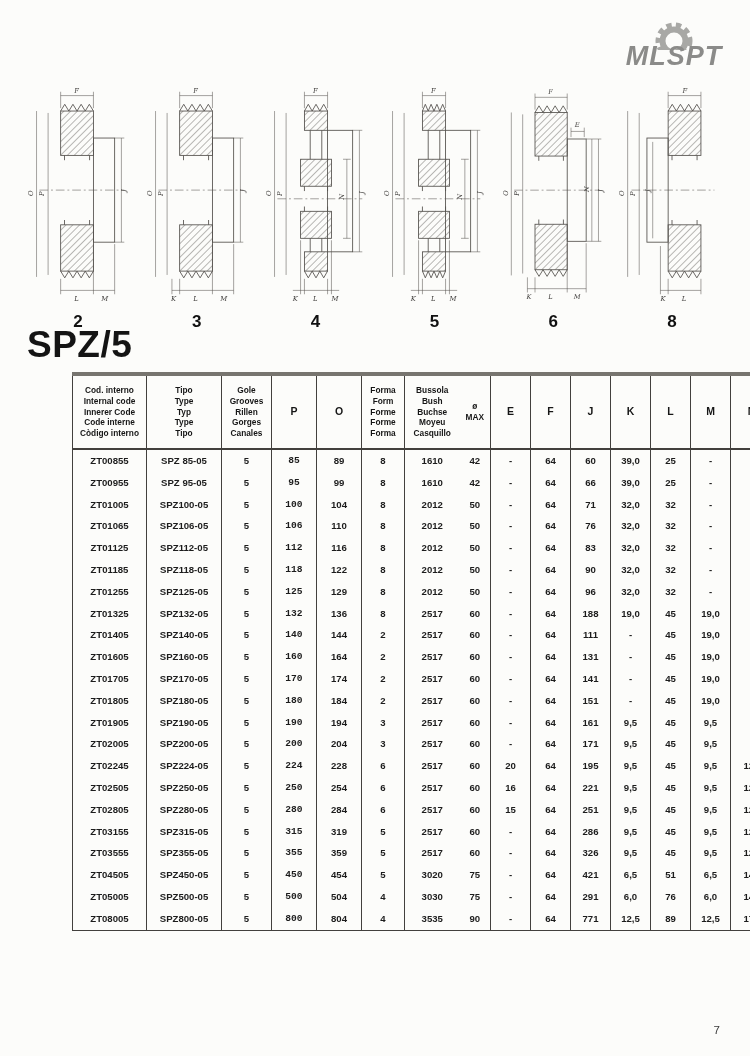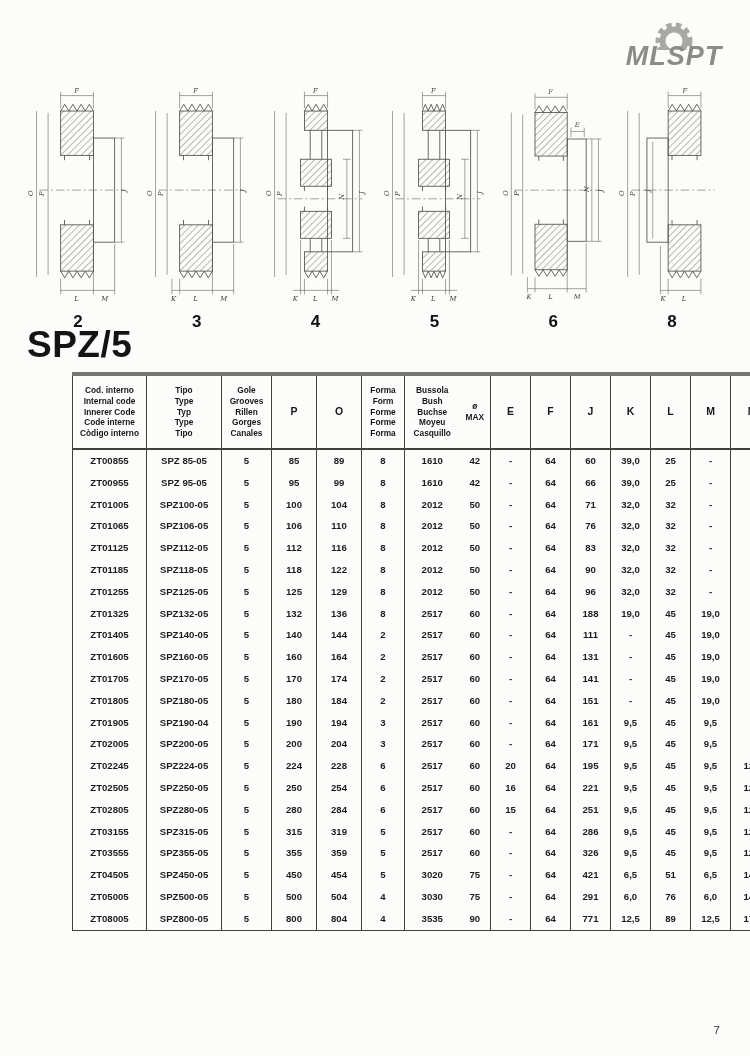--- a/index.html
+++ b/index.html
@@ -33,21 +33,21 @@
   table{border-collapse:collapse;width:700px;table-layout:fixed;
         border:1.6px solid #42403d;border-top:4px solid #77756f;}
   th,td{border-right:1.6px solid #42403d;text-align:center;padding:0;}
   th:last-child,td:last-child{border-right:none;}
   th{height:72px;font-size:8.3px;font-weight:bold;line-height:1.32;
      white-space:pre-line;vertical-align:middle;border-bottom:2px solid #42403d;
      color:#161616;}
   th.letter{font-size:10.5px;}
   th.no-r, td:nth-child(7){border-right:none;}
   td{height:21.8px;font-size:9.6px;font-weight:600;color:#1c1c1c;line-height:1;}
-  td.p-col{font-weight:800;}
+  td.p-col{font-weight:800;font-family:Liberation Mono, monospace;}
 
   
   .page-num{position:absolute;top:1024px;right:30px;font-size:11.5px;color:#3a3a3a;}
 </style>
 </head>
 <body>
 
 <svg width="0" height="0" style="position:absolute">
   <defs>
     <pattern id="hatch" width="5" height="5" patternUnits="userSpaceOnUse" patternTransform="rotate(45)">
@@ -543,21 +543,21 @@
           <td>-</td>
           <td>64</td>
           <td>151</td>
           <td>-</td>
           <td>45</td>
           <td>19,0</td>
           <td>-</td>
         </tr>
         <tr>
           <td>ZT01905</td>
-          <td>SPZ190-04</td>
+          <td>SPZ190-05</td>
           <td>5</td>
           <td class="p-col">190</td>
           <td>194</td>
           <td>3</td>
           <td>2517</td>
           <td>60</td>
           <td>-</td>
           <td>64</td>
           <td>161</td>
           <td>9,5</td>

